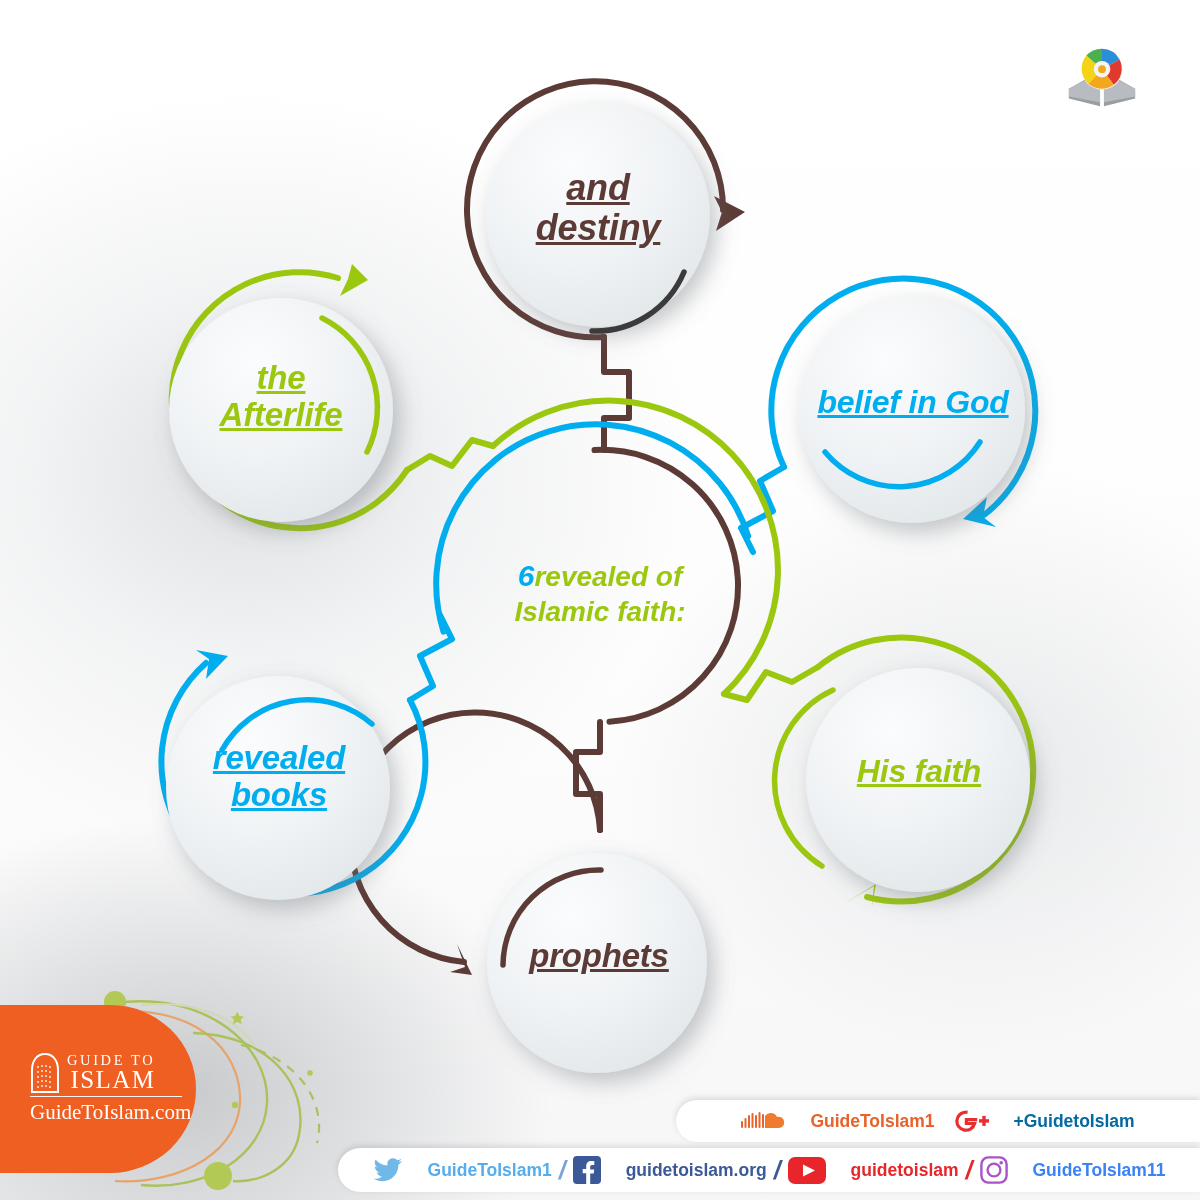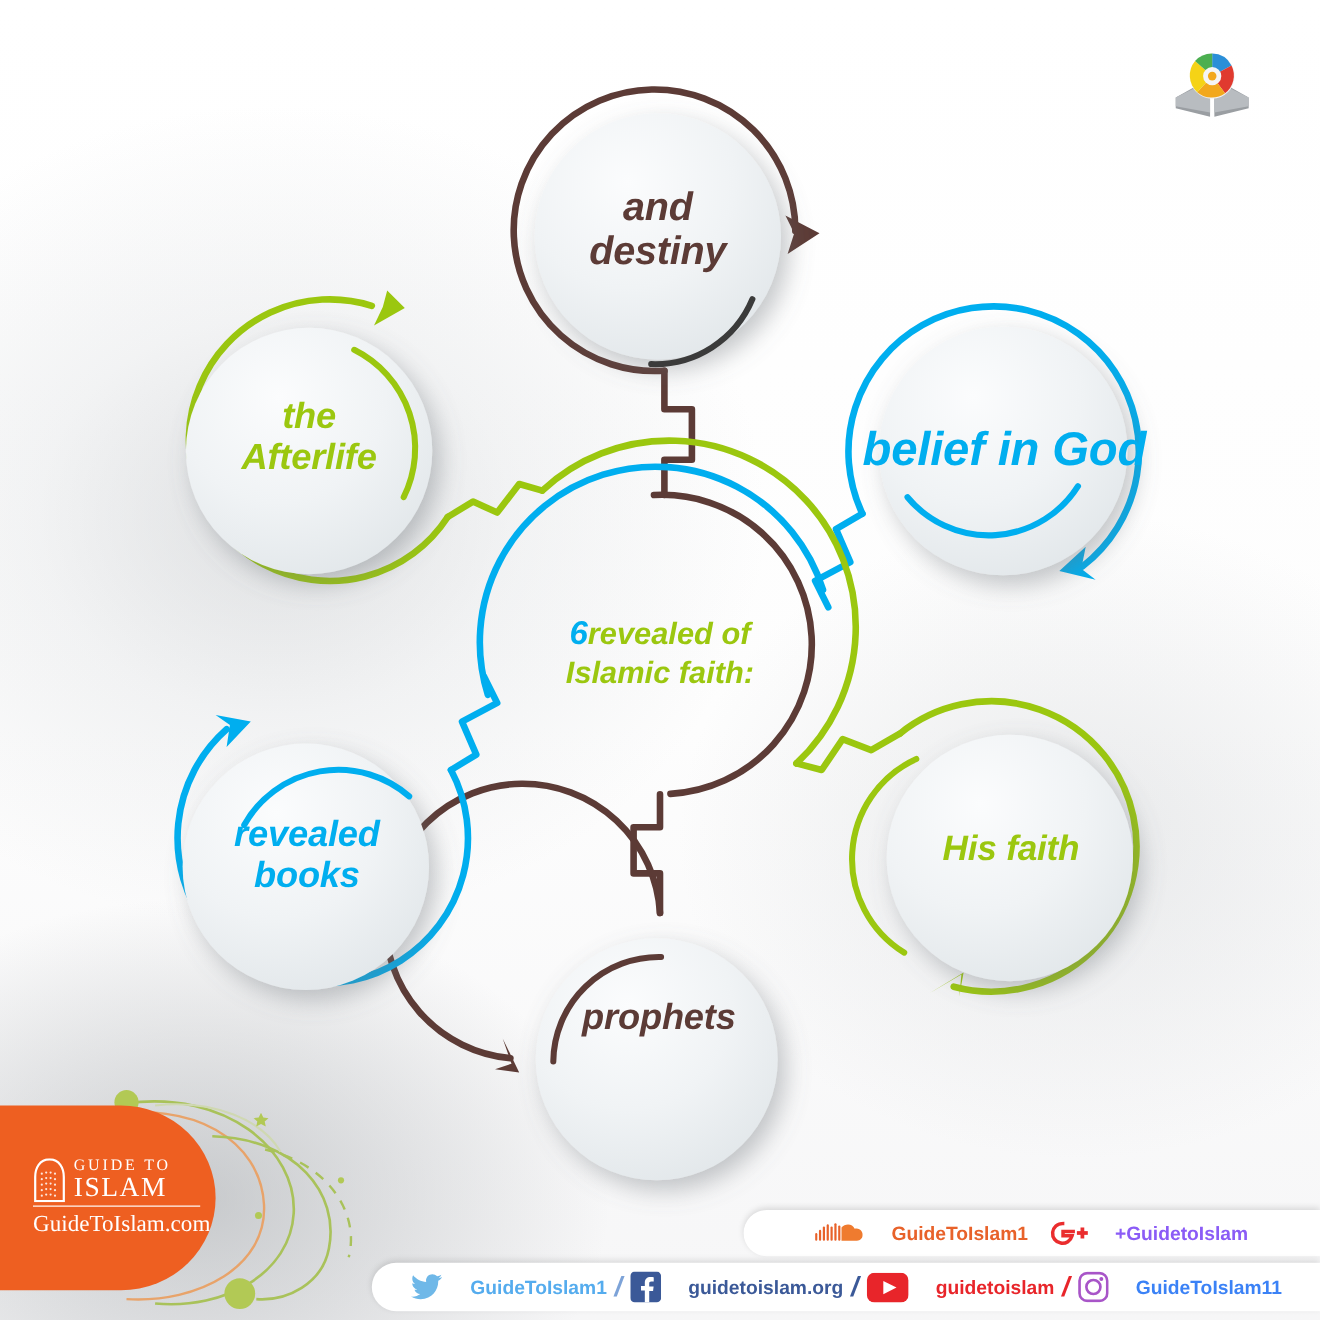--- a/index.html
+++ b/index.html
@@ -28,40 +28,41 @@
   
   .node-label {
     position:absolute;
     text-align:center;
     font-style:italic;
     font-weight:bold;
     letter-spacing:-0.2px;
     line-height:1.12;
     white-space:pre-line;
     pointer-events:none;
+    text-decoration:underline;
   }
 
   
   #brand-logo {
     position:absolute; left:1063px; top:38px; width:78px; height:78px;
   }
 
   
   #badge {
     position:absolute; left:0px; top:1005px;
     width:196px; height:168px;
     background:#ee5f21;
     border-radius:0 86px 86px 0 / 0 84px 84px 0;
     overflow:hidden;
   }
   #badge-inner {
     position:absolute; left:30px; top:48px; width:150px;
     color:#fff;
   }
-  .logo-row { display:flex; align-items:center; gap:7px; }
+  .logo-row { display:flex; align-items:center; gap:7px;text-align:right; }
   .mosque-ico { width:30px; height:40px; flex:0 0 auto; }
   .logo-words { display:flex; flex-direction:column; line-height:0.96; }
   .logo-guide {
     font-family:"Liberation Serif", serif;
     font-size:14.5px; letter-spacing:2.6px; color:#fff;
   }
   .logo-islam {
     font-family:Liberation Serif, serif;
     font-size:25px; letter-spacing:1.4px; color:#fff;
   }
@@ -194,25 +195,25 @@
       <path stroke="#9bc70f" d="M 833 690 A 100 100 0 0 0 822 866"></path>
       <path stroke="#5c3b36" d="M 503 965 A 96 96 0 0 1 601 870"></path>
       <path stroke="#00aeef" d="M 222 750 A 98 98 0 0 1 372 724"></path>
       <path stroke="#9bc70f" d="M 322 318 A 100 100 0 0 1 367 452"></path>
     </g>
   </svg>
 
   <div class="node-label" style="left:468px; top:168px; width:260px; font-size:36px; color:#5c3b36;">and
 destiny</div>
 
-  <div class="node-label" style="left:782px; top:385px; width:262px; font-size:43px; color:#00aeef;">belief in God</div>
+  <div class="node-label" style="left:782px; top:385px; width:262px; font-size:32px; color:#00aeef;">belief in God</div>
 
   <div class="node-label" style="left:790px; top:754px; width:258px; font-size:32px; color:#9bc70f;">His faith</div>
 
-  <div class="node-label" style="left:470px; top:906px; width:258px; font-size:33px; color:#5c3b36;text-align:center;">prophets</div>
+  <div class="node-label" style="left:470px; top:938px; width:258px; font-size:33px; color:#5c3b36;text-align:center;">prophets</div>
 
   <div class="node-label" style="left:152px; top:360px; width:258px; font-size:33px; color:#9bc70f;">the
 Afterlife</div>
 
   <div class="node-label" style="left:150px; top:740px; width:258px; font-size:33px; color:#00aeef;">revealed
 books</div>
 
   <div style="position:absolute; left:470px; top:558px; width:260px; text-align:center;
               font-style:italic; font-weight:bold; font-size:28px; line-height:1.22;">
     <span style="color:#00aeef; font-size:30px;">6</span><span style="color:#9bc70f; white-space:pre-line;">revealed of
@@ -302,21 +303,21 @@
         <path d="M24 18 L24 6 C27 2 34 2 36 7 C41 6 44 10 43 14 C42.5 16.5 40 18 37 18 Z" fill="#ef7b2f"></path>
       </svg>
       <span class="soc-name" style="color:#e8622a">GuideToIslam1</span>
     </div>
     <div class="soc">
       <svg class="ico" width="34" height="24" viewBox="0 0 34 24" xmlns="http://www.w3.org/2000/svg">
         <path d="M11 3.2 A9 9 0 1 0 19.6 14.5 L11.4 14.5 L11.4 10.6 L20.6 10.6" fill="none" stroke="#ea2d2e" stroke-width="3.2" stroke-linecap="square"></path>
         <rect x="24" y="10.2" width="10" height="3.4" fill="#ea2d2e"></rect>
         <rect x="27.3" y="6.9" width="3.4" height="10" fill="#ea2d2e"></rect>
       </svg>
-      <span class="soc-name" style="color:#8b5cf6">+GuidetoIslam</span>
+      <span class="soc-name" style="color:#0369a1">+GuidetoIslam</span>
     </div>
   </div>
 
   <div id="bar-bottom">
 
     <div class="soc">
       <svg class="ico" width="30" height="26" viewBox="0 0 30 26" xmlns="http://www.w3.org/2000/svg">
         <path d="M29 4 c-1 .5-2.2.9-3.4 1 1.2-.7 2.1-1.9 2.6-3.2 -1.2.7-2.4 1.2-3.8 1.5
                  C23.3 2 21.7 1.3 20 1.3 c-3.2 0-5.7 2.6-5.7 5.8 0 .5 0 .9.2 1.3
                  C9.6 8.2 5.4 5.9 2.6 2.4 2 3.3 1.8 4.3 1.8 5.4c0 2 1 3.8 2.6 4.8

